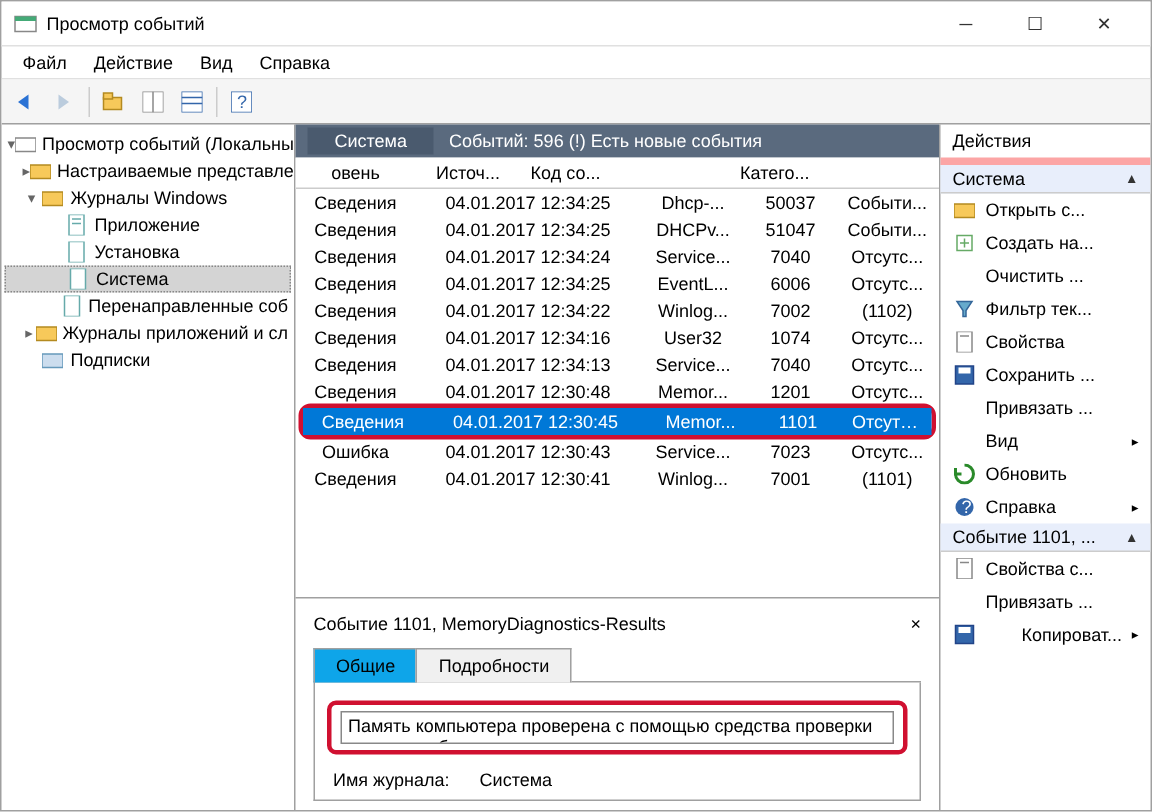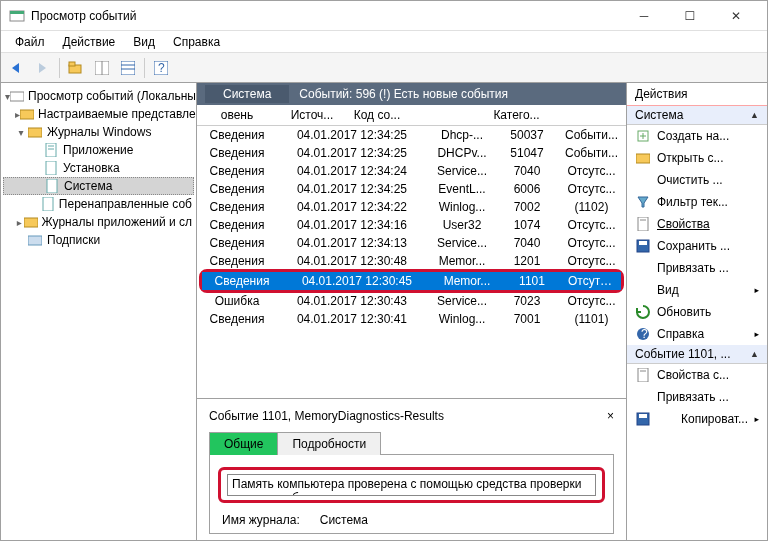--- a/index.html
+++ b/index.html
@@ -28,28 +28,28 @@
 .grid-head { display:flex; background:#fff; border-bottom: 1px solid #ccc;}
 .grid-head div, .grid-row div { padding: 3px 6px; overflow:hidden; white-space:nowrap; text-overflow: ellipsis; text-align: center;}
 .col0 { width: 80px;} .col1 { width: 150px;} .col2 { width: 70px;} .col3 { width: 60px;} .col4 { flex:1;}
 .grid-body { }
 .grid-row { display:flex; height: 18px; align-items:center;}
 .grid-row.sel { background: #0078d7; color:#fff;}
 .highlight-box { border: 3px solid #d01030; border-radius: 8px; margin: -1px 2px;}
 .detail { border-top: 1px solid #a0a0a0; padding: 6px;}
 .detail-title { display:flex; justify-content:space-between; padding: 4px 6px;}
 .tabs { display:flex; border-bottom: 1px solid #a0a0a0; margin: 4px 6px 0 6px;}
-.tab { padding: 4px 14px; border: 1px solid #a0a0a0; border-bottom: none; background:#22c55e; position: relative; top:1px;}
+.tab { padding: 4px 14px; border: 1px solid #a0a0a0; border-bottom: none; background:#0ea5e9; position: relative; top:1px;}
 .tab + .tab { margin-left: -1px; background: #f0f0f0;}
 .tabbody { border: 1px solid #a0a0a0; border-top:none; margin: 0 6px; padding: 12px 8px 4px 8px;}
 .msgbox { border: 3px solid #d01030; border-radius: 6px; padding: 4px 6px; height: 36px; overflow:hidden; background:#fff; margin-bottom: 8px;}
 .msgbox .inner { border: 1px solid #888; padding: 2px 4px; height: 100%; overflow:hidden;}
 .kv { display:flex; gap: 20px; padding: 2px 4px;}
 .actions { width: 140px; display:flex; flex-direction:column;}
-.actions-title { padding: 4px 8px; border-bottom: 1px solid #fca5a5; font-weight: normal;}
+.actions-title { padding: 4px 8px; border-bottom: 5px solid #fca5a5; font-weight: normal;}
 .action-group { background: #e8eefb; padding: 2px 8px; display:flex; align-items:center; justify-content:space-between; border-bottom: 1px solid #ccc;}
 .action-item { display:flex; align-items:center; gap: 6px; padding: 3px 8px; white-space: nowrap; overflow: hidden;}
 .action-item .aicon { width:16px; height:16px; flex-shrink:0; display:inline-flex; align-items:center; justify-content:center;}
 .aarrow { font-size: 9px; color:#333;}
 svg { display:block;}
 </style>
 </head>
 <body>
 
 <div class="titlebar">
@@ -319,56 +319,56 @@
 
   <div class="actions">
     <div class="actions-title">Действия</div>
     <div class="action-group">
         <span>Система</span>
         <span class="aarrow">▲</span>
       </div>
     <div id="actions1">
         <div class="action-item">
           <span class="aicon">
+            <svg width="14" height="12">
+              <rect x="0" y="2" width="14" height="9" fill="#f7c95a" stroke="#b48a20"></rect>
+            </svg>
+          </span>
+          <span style="flex: 1 1 0%; overflow: hidden; text-overflow: ellipsis;">Открыть с...</span>
+        </div>
+        <div class="action-item">
+          <span class="aicon">
             <svg width="14" height="14">
               <rect x="2" y="2" width="10" height="10" fill="#fff" stroke="#6a6"></rect>
               <line x1="7" y1="4" x2="7" y2="10" stroke="#6a6"></line>
               <line x1="4" y1="7" x2="10" y2="7" stroke="#6a6"></line>
             </svg>
           </span>
           <span style="flex: 1 1 0%; overflow: hidden; text-overflow: ellipsis;">Создать на...</span>
         </div>
         <div class="action-item">
-          <span class="aicon">
-            <svg width="14" height="12">
-              <rect x="0" y="2" width="14" height="9" fill="#f7c95a" stroke="#b48a20"></rect>
-            </svg>
-          </span>
-          <span style="flex: 1 1 0%; overflow: hidden; text-overflow: ellipsis;">Открыть с...</span>
-        </div>
-        <div class="action-item">
           <span class="aicon"></span>
           <span style="flex: 1 1 0%; overflow: hidden; text-overflow: ellipsis;">Очистить ...</span>
         </div>
         <div class="action-item">
           <span class="aicon">
             <svg width="14" height="14">
               <path d="M2 2 L12 2 L8 8 L8 12 L6 12 L6 8 Z" fill="#6ac" stroke="#369"></path>
             </svg>
           </span>
           <span style="flex: 1 1 0%; overflow: hidden; text-overflow: ellipsis;">Фильтр тек...</span>
         </div>
         <div class="action-item">
           <span class="aicon">
             <svg width="12" height="14">
               <rect x="1" y="0" width="10" height="14" fill="#fff" stroke="#888"></rect>
               <line x1="3" y1="3" x2="9" y2="3" stroke="#888"></line>
             </svg>
           </span>
-          <span style="flex: 1 1 0%; overflow: hidden; text-overflow: ellipsis; text-decoration: underline;">Свойства</span>
+          <span style="flex: 1 1 0%; overflow: hidden; text-overflow: ellipsis;">Свойства</span>
         </div>
         <div class="action-item">
           <span class="aicon">
             <svg width="14" height="14">
               <rect x="1" y="1" width="12" height="12" fill="#36a" stroke="#248"></rect>
               <rect x="3" y="2" width="8" height="4" fill="#fff"></rect>
             </svg>
           </span>
           <span style="flex: 1 1 0%; overflow: hidden; text-overflow: ellipsis;">Сохранить ...</span>
         </div>

